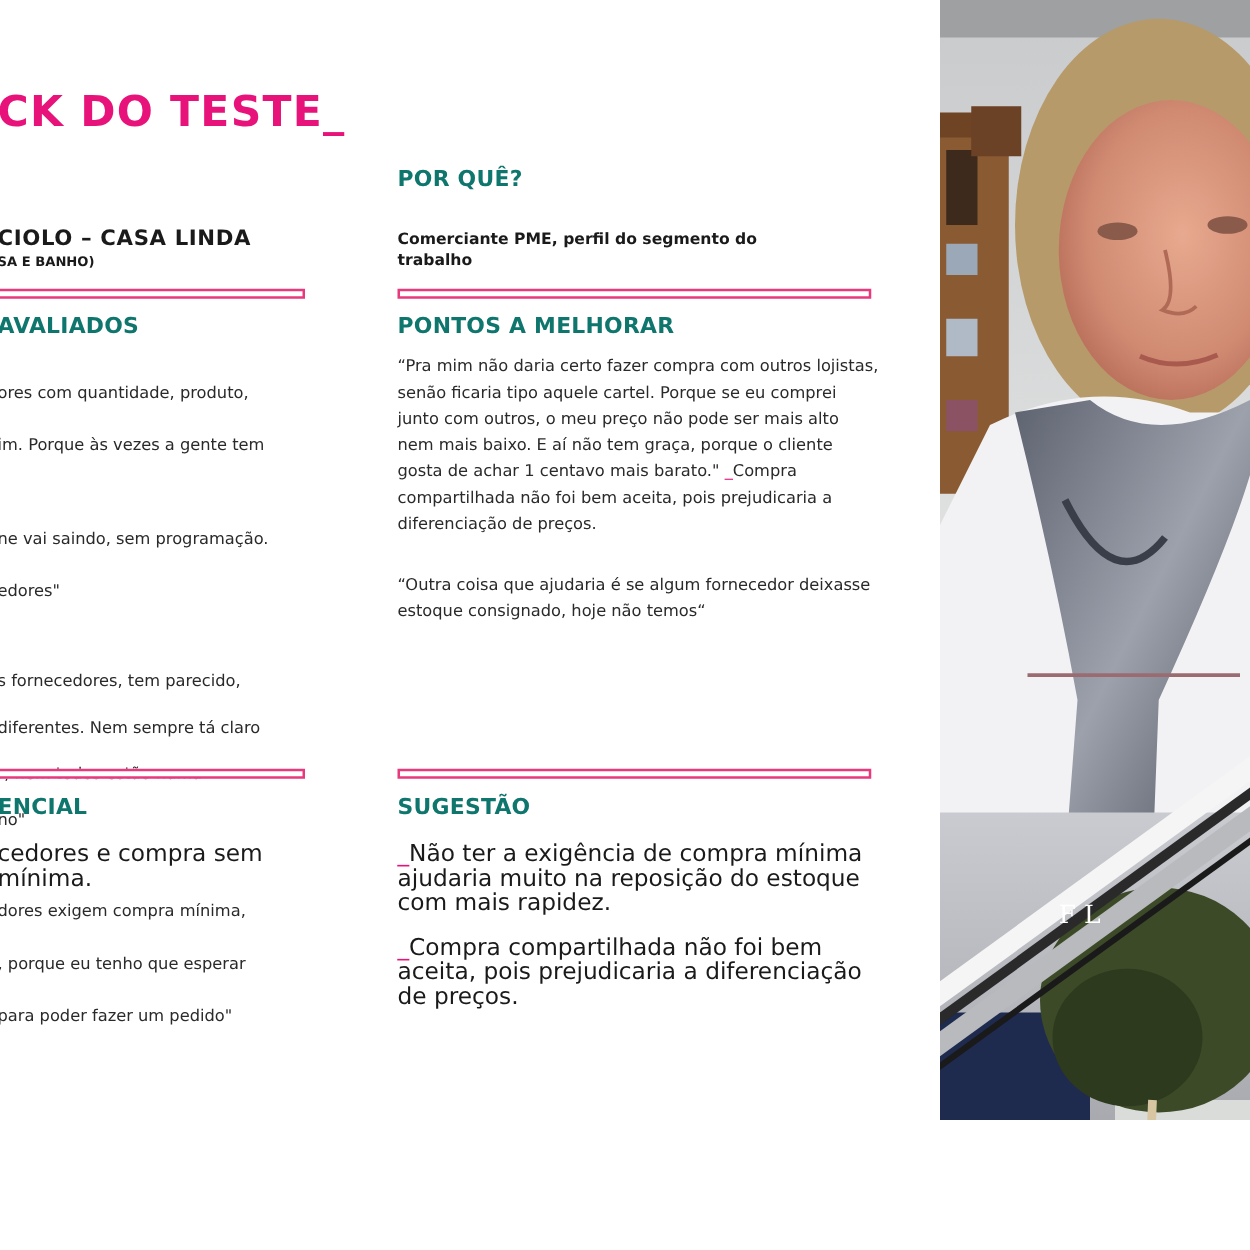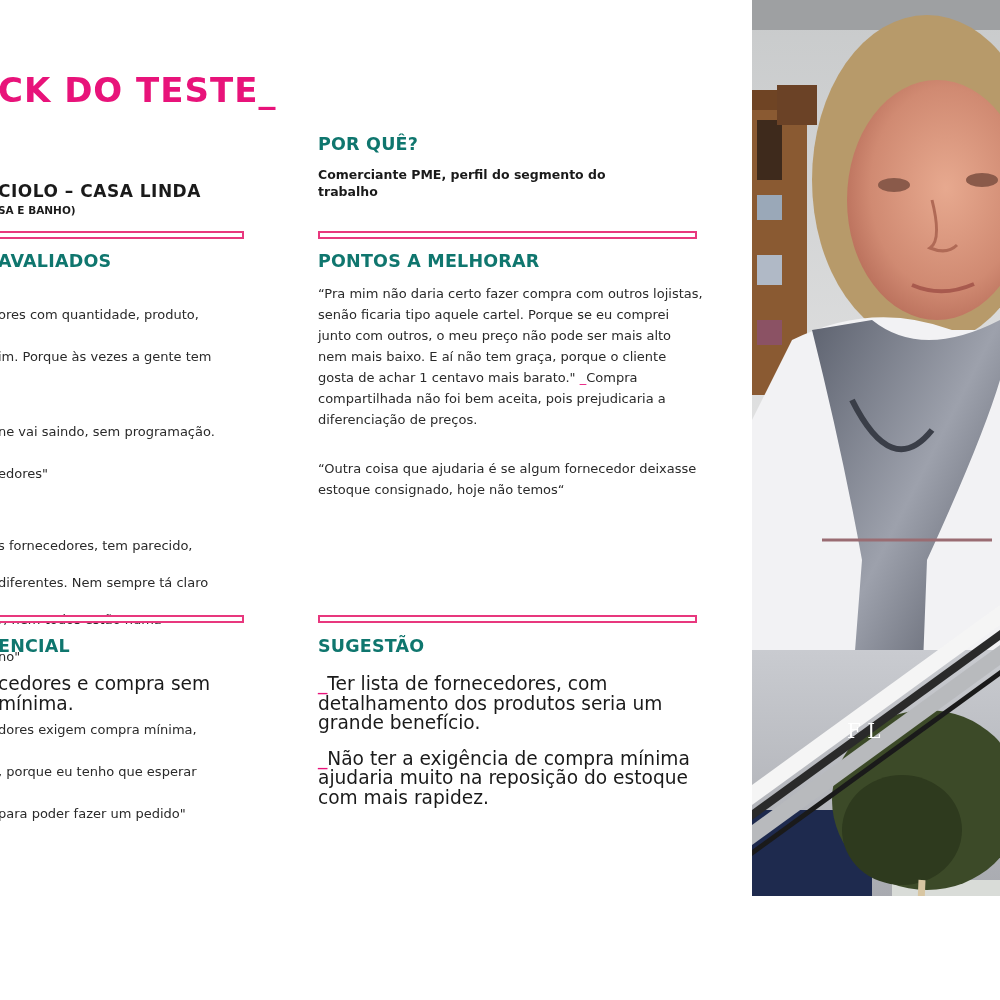--- a/index.html
+++ b/index.html
@@ -62,39 +62,39 @@
 </div>
 
 <div class="abs divider" style="left:-4px; top:615px; width:244px;"></div>
 <div class="abs h2" style="left:-2px; top:636px;">ENCIAL</div>
 <div class="abs big-text" style="left:-2px; top:674px; width:250px;">
   <div>cedores e compra sem</div>
   <div>mínima.</div>
 </div>
 
 <div class="abs h2" style="left:318px; top:134px;">POR QUÊ?</div>
-<div class="abs why-text" style="left:318px; top:166px;">Comerciante PME, perfil do segmento do trabalho</div>
+<div class="abs why-text" style="left:318px; top:182px;">Comerciante PME, perfil do segmento do trabalho</div>
 
 <div class="abs divider" style="left:318px; top:231px; width:375px;"></div>
 <div class="abs h2" style="left:318px; top:251px;">PONTOS A MELHORAR</div>
 
 <div class="abs" style="left:318px; top:283px; width:385px; font-size:13px; line-height:21px; color:#2a2a2a;">
   <div style="margin-bottom:28px;">
     <span>“Pra mim não daria certo fazer compra com outros lojistas, senão ficaria tipo aquele cartel. Porque se eu comprei junto com outros, o meu preço não pode ser mais alto nem mais baixo. E aí não tem graça, porque o cliente gosta de achar 1 centavo mais barato."</span>
     <span class="us">_</span><span>Compra compartilhada não foi bem aceita, pois prejudicaria a diferenciação de preços.</span>
   </div>
   <div style="margin-bottom:14px;">“Outra coisa que ajudaria é se algum fornecedor deixasse estoque consignado, hoje não temos“</div>
 </div>
 
 <div class="abs divider" style="left:318px; top:615px; width:375px;"></div>
 <div class="abs h2" style="left:318px; top:636px;">SUGESTÃO</div>
 
 <div class="abs big-text" style="left:318px; top:674px; width:385px;">
-  <p><span class="us">_</span><span>Ter lista de fornecedores, com detalhamento dos produtos seria um grande benefício.</span></p>
   <p><span class="us">_</span><span>Não ter a exigência de compra mínima ajudaria muito na reposição do estoque com mais rapidez.</span></p>
+  <p><span class="us">_</span><span>Compra compartilhada não foi bem aceita, pois prejudicaria a diferenciação de preços.</span></p>
 </div>
 
 <div class="abs photo">
   <svg width="248" height="1000" viewBox="0 0 248 1000">
     <defs>
       <linearGradient id="wall" x1="0" y1="0" x2="0" y2="1">
         <stop offset="0" stop-color="#c8cacb"></stop>
         <stop offset="1" stop-color="#eaeaea"></stop>
       </linearGradient>
       <radialGradient id="skin" cx="0.55" cy="0.45" r="0.6">

